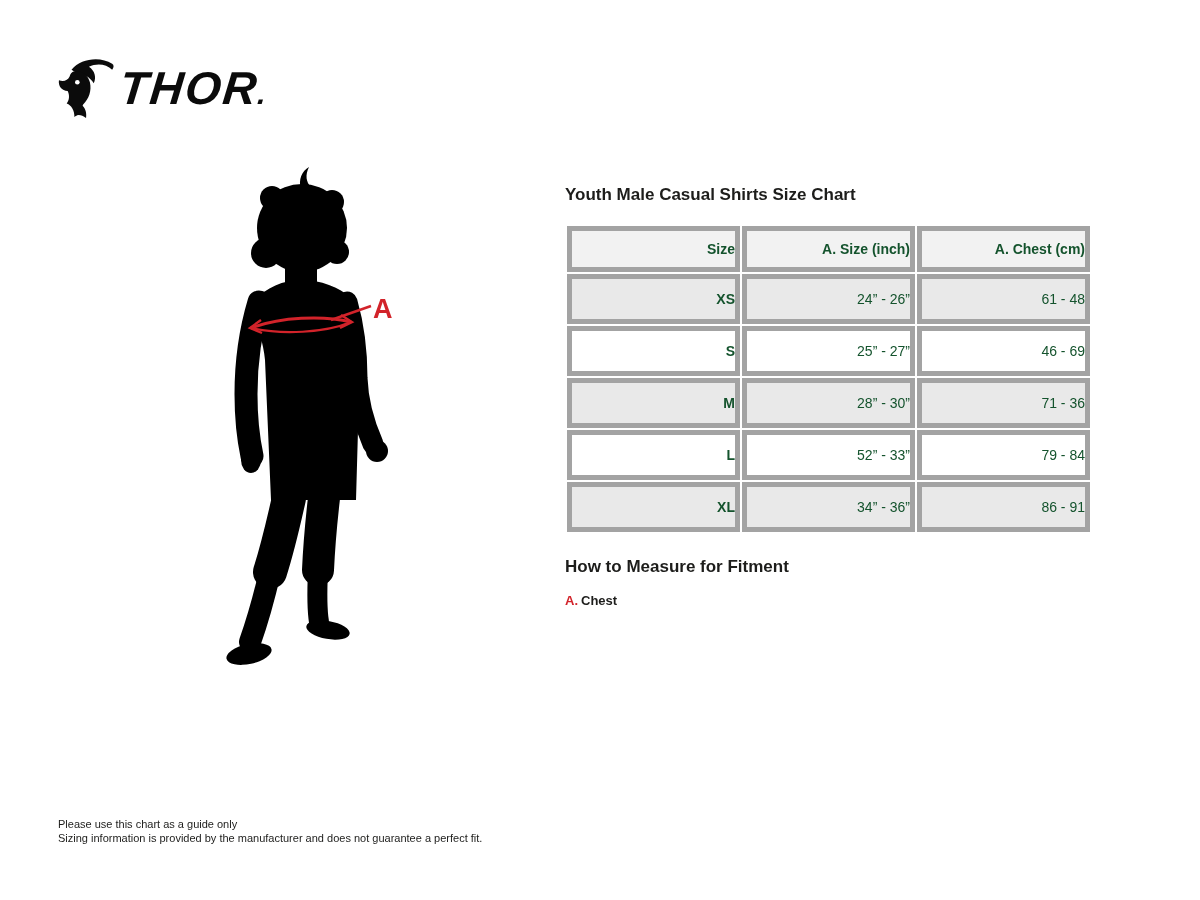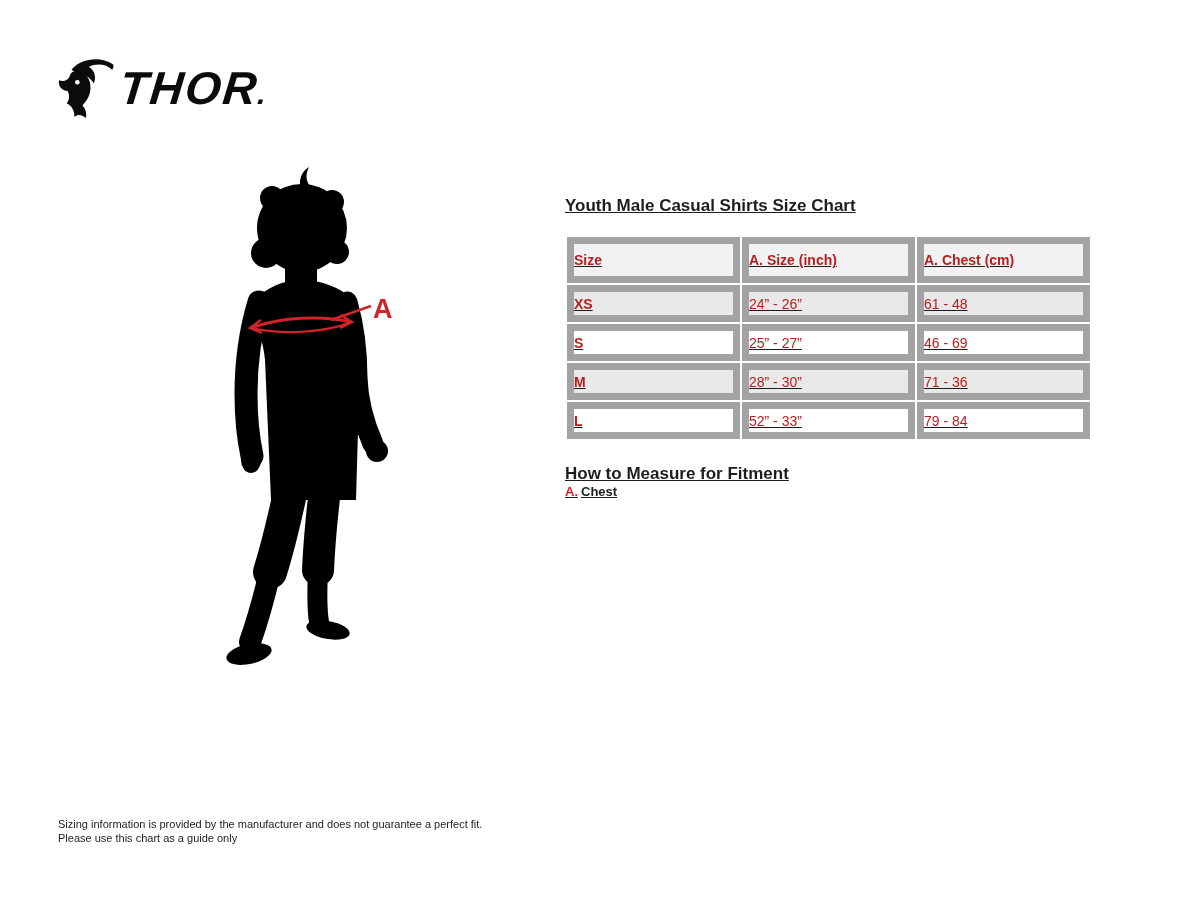--- a/index.html
+++ b/index.html
@@ -41,60 +41,59 @@
     left: 205px;
     top: 160px;
     width: 230px;
     height: 565px;
   }
 
   
   .content {
     position: absolute;
     left: 565px;
-    top: 196px;
+    top: 185px;
     width: 527px;
-    text-decoration: underline;
   }
   .chart-title {
     font-size: 17px;
     font-weight: bold;
     color: #1d1d1b;
     margin-bottom: 19px;
   }
   table.size-table {
     width: 527px;
     border-collapse: separate;
     border-spacing: 2px;
     background: #ffffff;
     table-layout: fixed;
   }
   table.size-table th,
   table.size-table td {
-    border: 7px solid #a3a3a3;
-    text-align: left;
+    border: 5px solid #a3a3a3;
+    text-align: right;
     vertical-align: middle;
     font-size: 14px;
-    color: #b91c1c;
+    color: #14532d;
   }
   table.size-table th {
     height: 46px;
     background: #f2f2f2;
     font-weight: bold;
   }
-  table.size-table td { height: 37px; background: #ffffff; }
+  table.size-table td { height: 50px; background: #ffffff; }
   table.size-table tbody tr:nth-child(odd) td { background: #e9e9e9; }
   td.size-cell { font-weight: bold; }
 
   .howto-heading {
     margin-top: 23px;
     font-size: 17px;
     font-weight: bold;
   }
-  .measure-item { }
+  .measure-item { margin-top: 16px; }
   .measure-name {
     font-size: 13px;
     font-weight: bold;
   }
   .measure-letter { color: #d2232a; margin-right: 3px; }
   .measure-desc {
     margin-top: 5px;
     width: 245px;
     font-size: 12.5px;
     line-height: 1.25;
@@ -199,30 +198,35 @@
         <tr>
           <td class="size-cell">M</td>
           <td>28” - 30”</td>
           <td>71 - 36</td>
         </tr>
         <tr>
           <td class="size-cell">L</td>
           <td>52” - 33”</td>
           <td>79 - 84</td>
         </tr>
+        <tr>
+          <td class="size-cell">XL</td>
+          <td>34” - 36”</td>
+          <td>86 - 91</td>
+        </tr>
       </tbody>
     </table>
 
     <h2 class="howto-heading">How to Measure for Fitment</h2>
 
     <div class="measure-item">
       <div class="measure-name">
         <span class="measure-letter">A.</span><span>Chest</span>
       </div>
     </div>
   </section>
 
   <footer class="disclaimer">
+    <div>Please use this chart as a guide only</div>
     <div>Sizing information is provided by the manufacturer and does not guarantee a perfect fit.</div>
-    <div>Please use this chart as a guide only</div>
   </footer>
 
 </div>
 
 </body></html>

